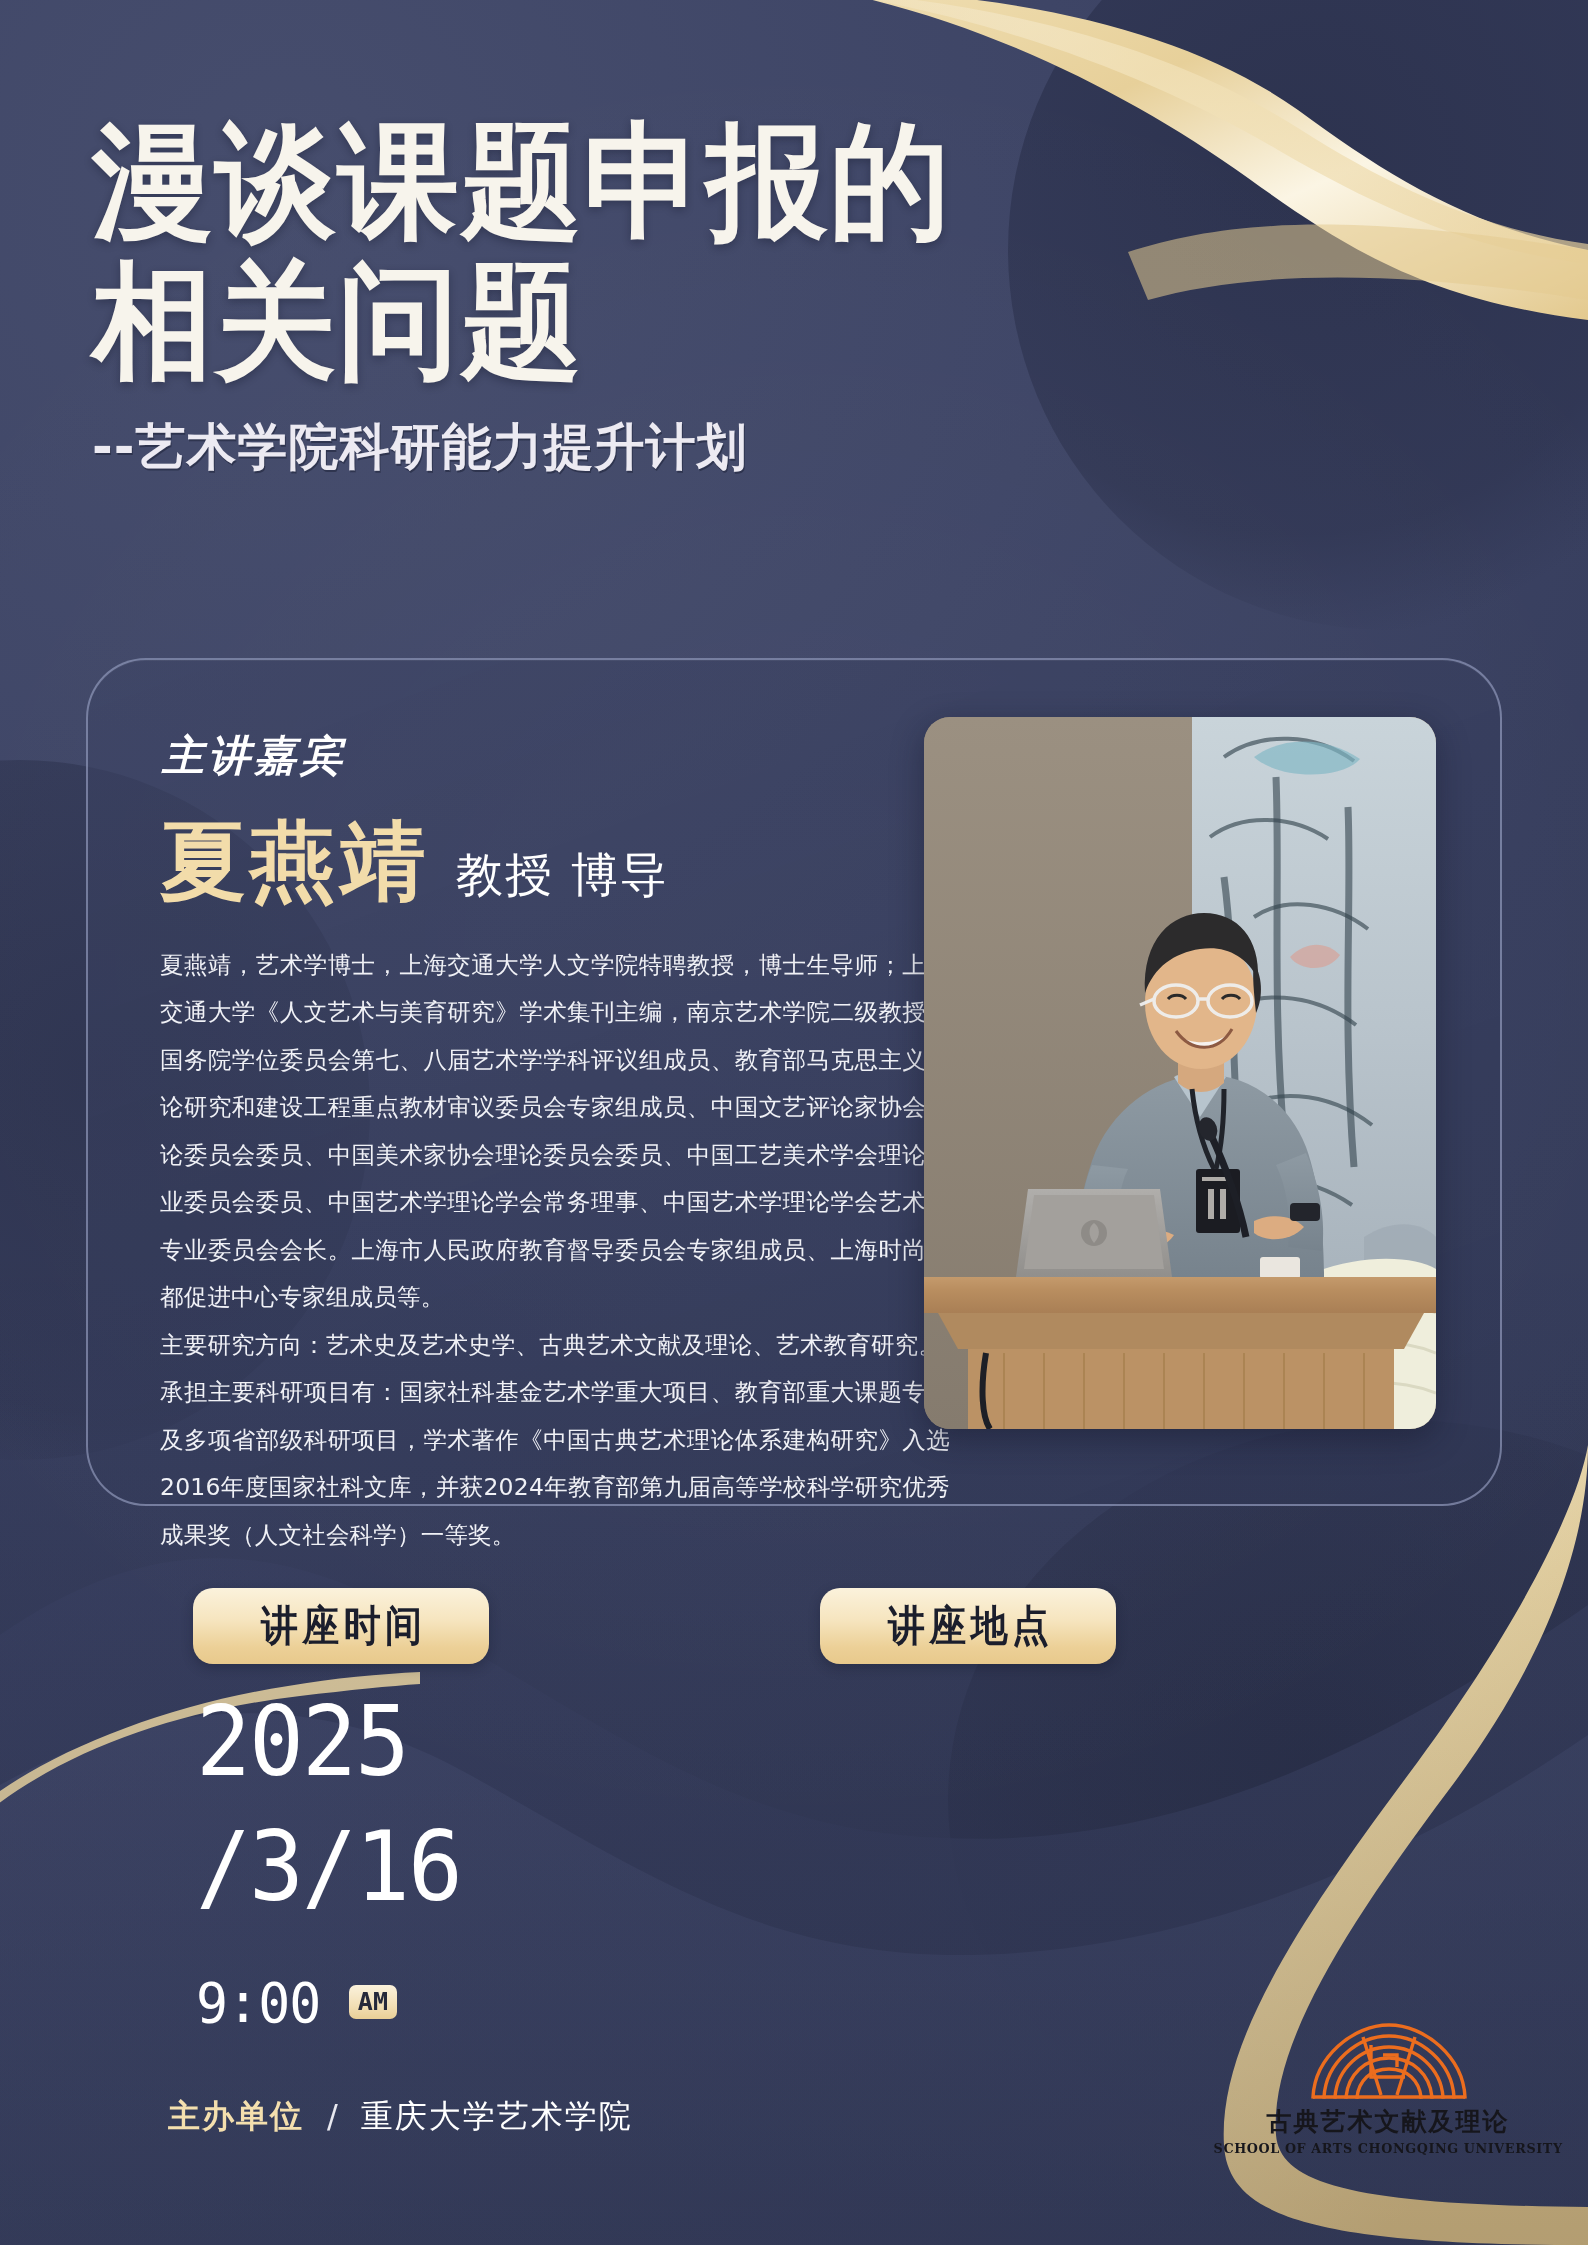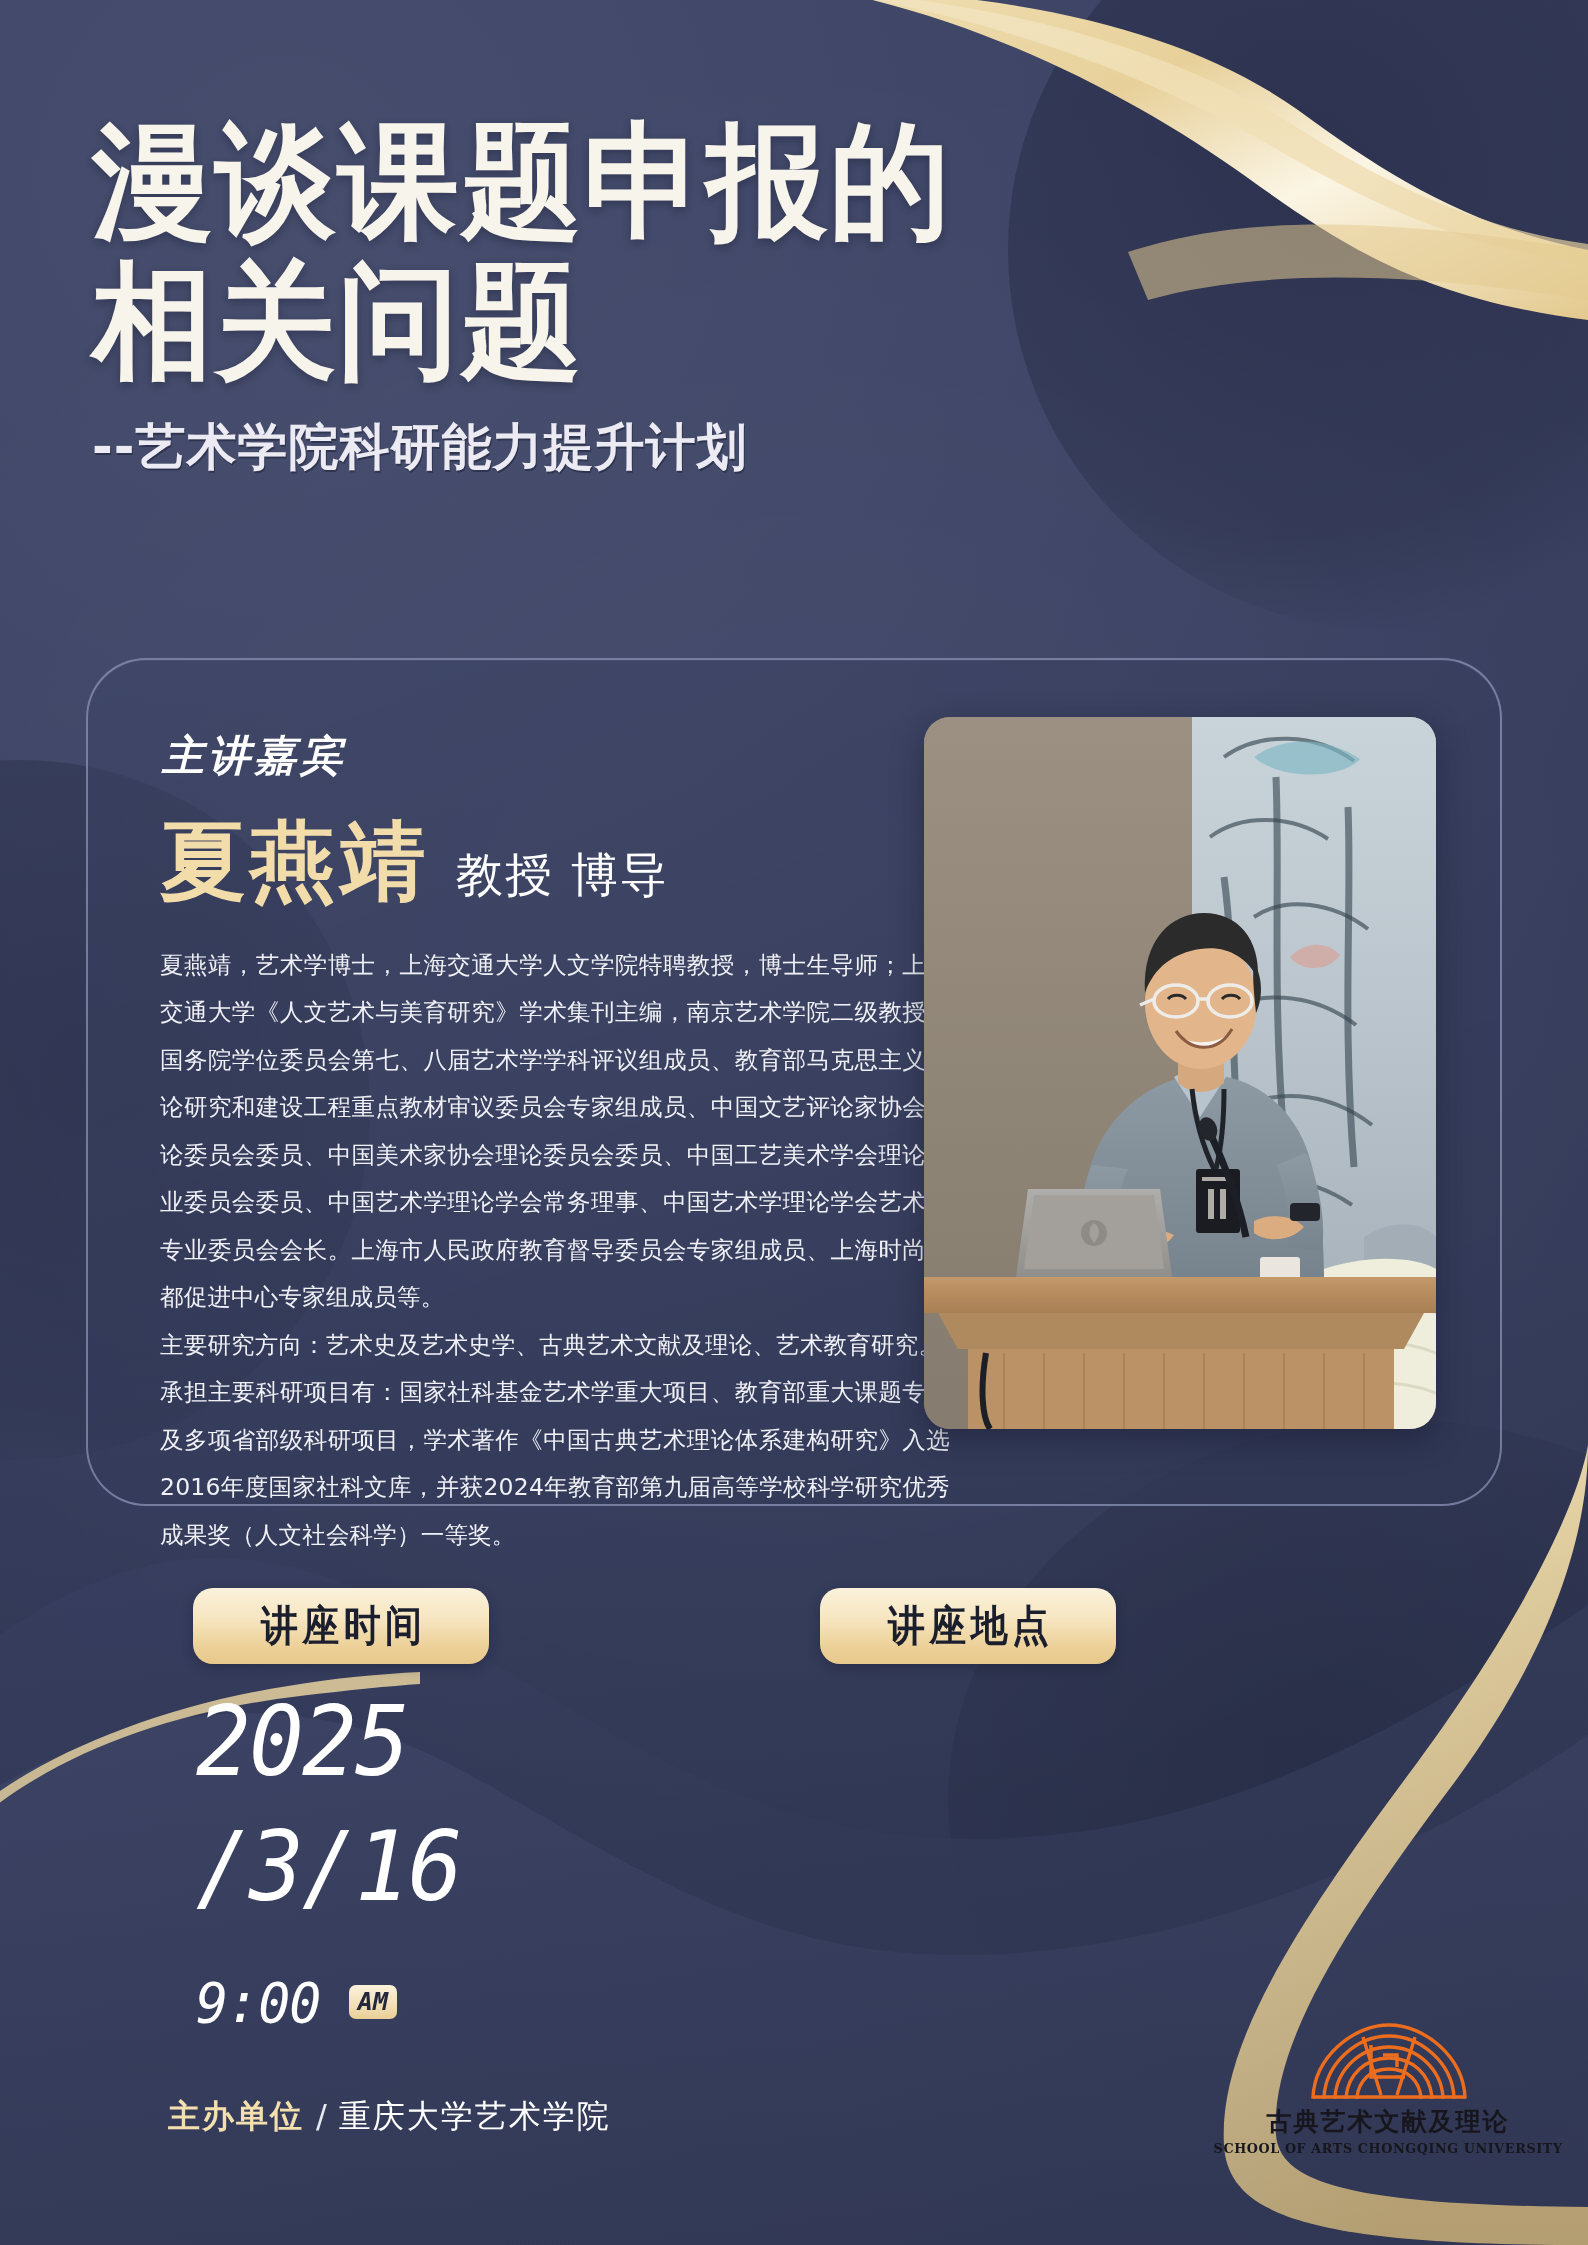--- a/index.html
+++ b/index.html
@@ -153,21 +153,21 @@
     font-weight:bold;
     font-size:42px;
     letter-spacing:5px;
     color:#1b1e2c;
     transform:scaleX(0.88);
     padding-left:5px;
   }
   #pill-time{left:193px;top:1588px;width:296px;}
   #pill-place{left:820px;top:1588px;width:296px;}
 
-  .date-block{position:absolute;left:196px;top:1680px;z-index:6;font-style:italic;}
+  .date-block{position:absolute;left:196px;top:1680px;z-index:6;}
   .date-line{
     font-family:"DejaVu Sans Mono","Liberation Mono",monospace;
     font-size:96px;
     font-weight:normal;
     color:#ffffff;
     letter-spacing:-2px;
     line-height:1.30;
     transform:scaleX(0.95);
     transform-origin:left center;
   }
@@ -200,20 +200,21 @@
     letter-spacing:1px;
     line-height:1.72;
     white-space:nowrap;
   }
 
   
   .footer{
     position:absolute;left:168px;top:2095px;
     display:flex;align-items:baseline;
     z-index:6;
+    gap:11px;
   }
   .footer-label{
     font-family:"DejaVu Sans","Liberation Sans",sans-serif;
     font-weight:bold;font-size:32px;color:#f4dfae;letter-spacing:2px;
   }
   .footer-sep{
     font-family:"DejaVu Sans","Liberation Sans",sans-serif;
     font-size:32px;color:#e9e9f0;margin:0 12px;
   }
   .footer-org{

